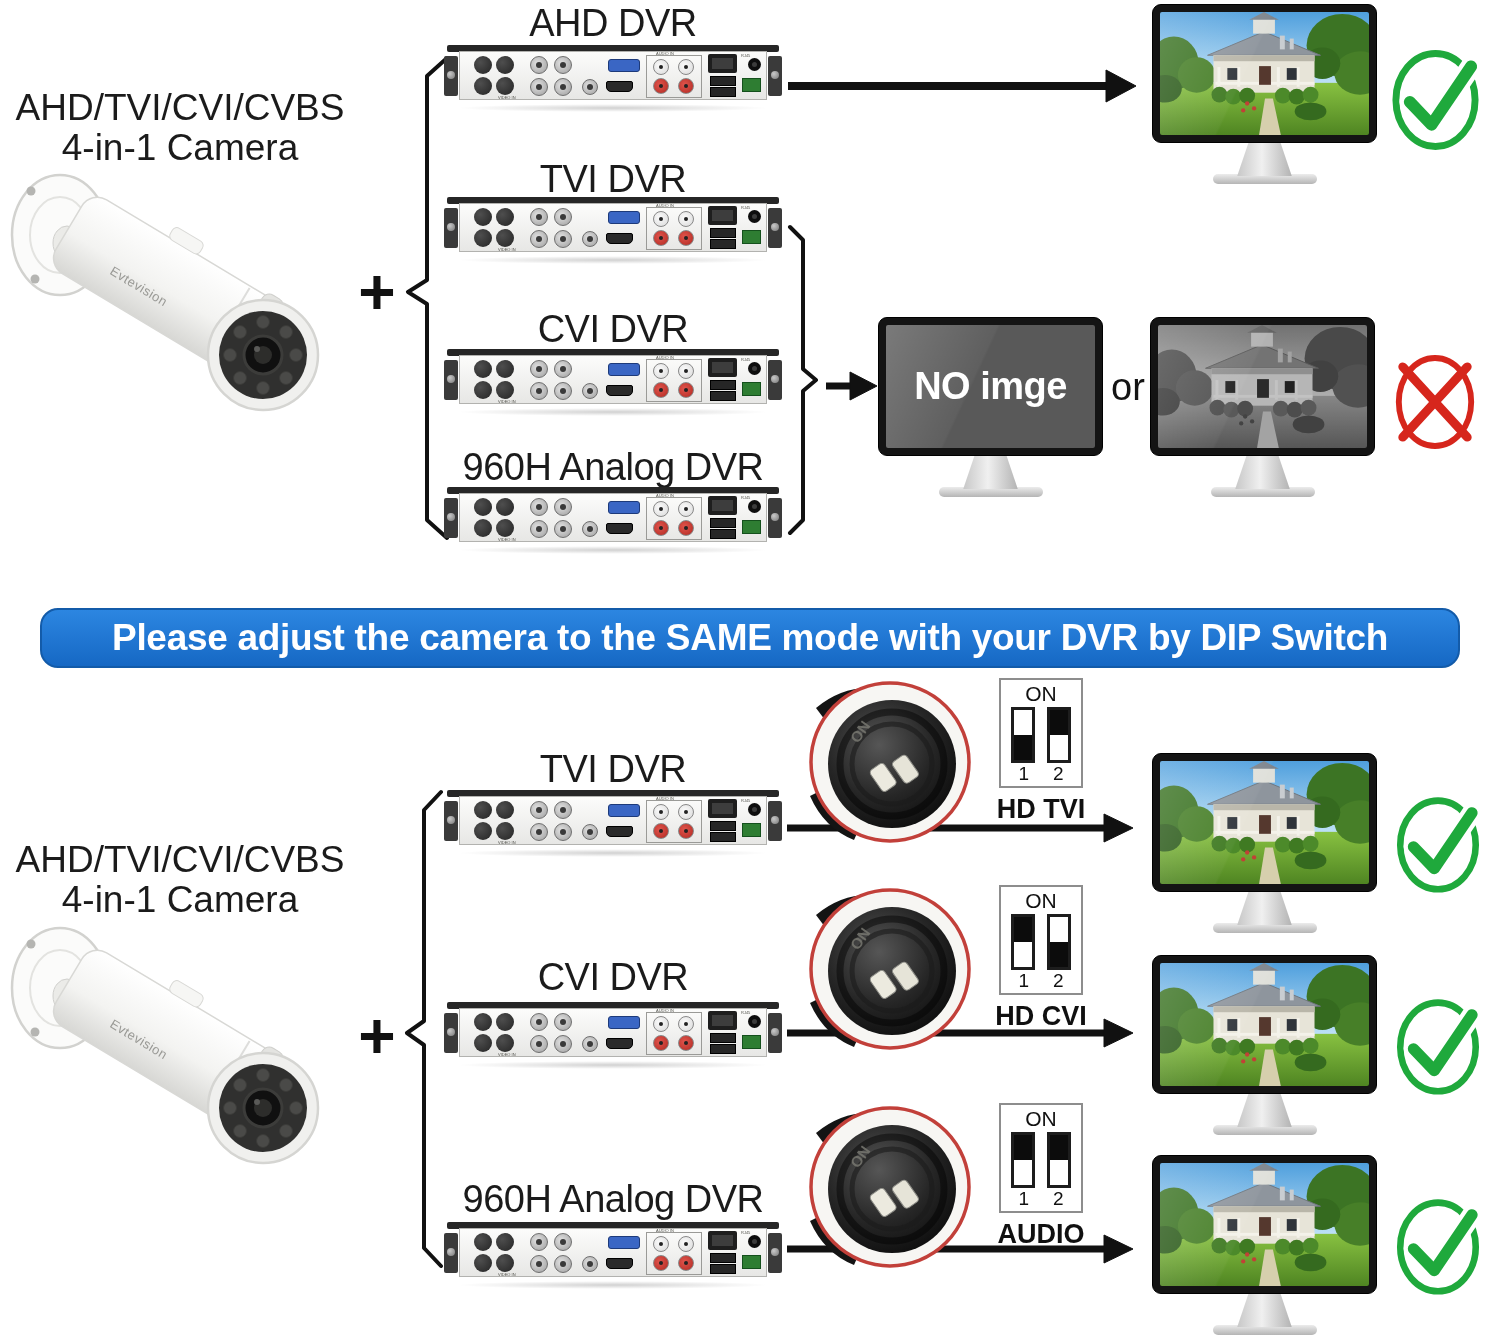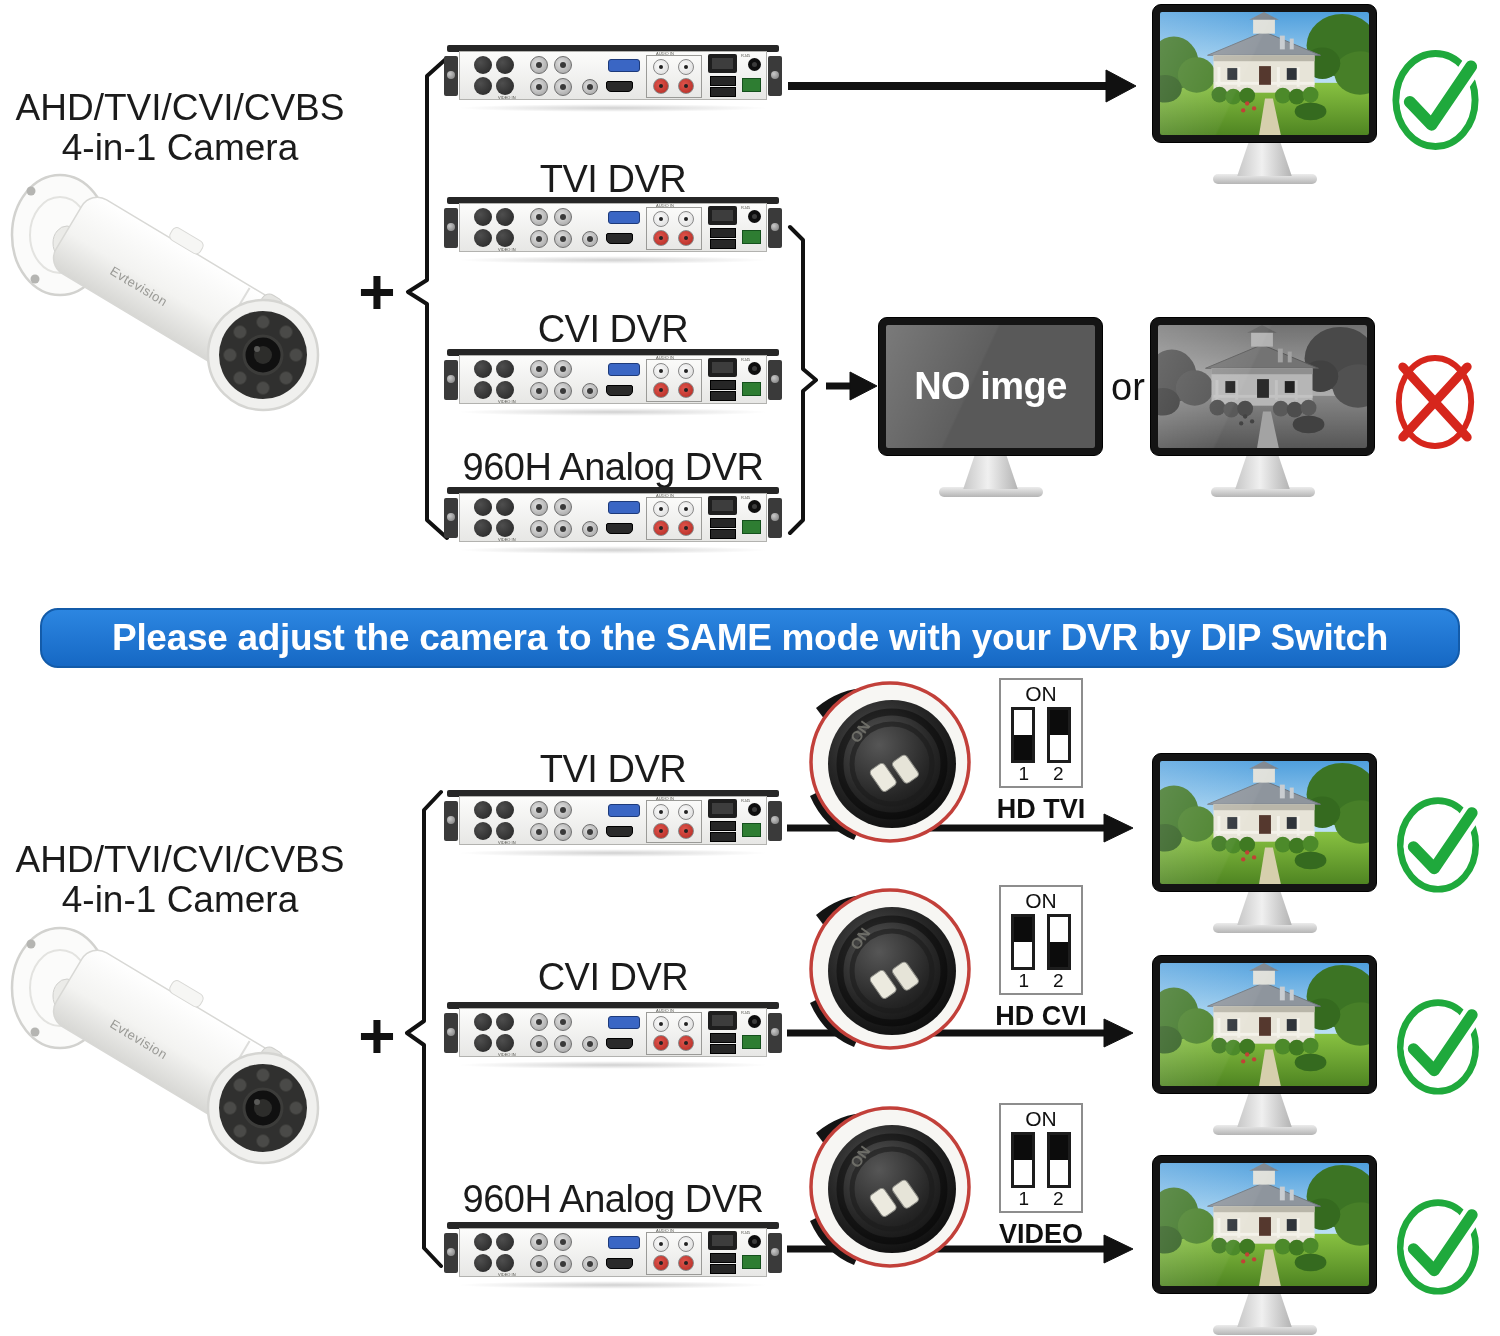--- a/index.html
+++ b/index.html
@@ -155,20 +155,21 @@
       <circle cx="258" cy="159" r="6.5"></circle>
           <circle cx="281" cy="169" r="6.5"></circle>
     </g>
     <circle cx="258" cy="192" r="19" fill="#101010" stroke="#3c3c3a" stroke-width="3"></circle>
     <circle cx="258" cy="192" r="9" fill="#2d2d2b"></circle>
     <circle cx="252" cy="186" r="3" fill="#5a5a58"></circle>
   </svg>
 </div>
   <div class="plus" style="left:342px;top:250px">+</div>
 
+  <div class="dvr-label" style="left:443px;top:2px">AHD DVR</div>
   <div class="dvr" style="left:443px;top:45px">
   <div class="top-strip"></div>
   <div class="ear l"></div>
   <div class="ear r"></div>
   <div class="panel">
     <div class="cap" style="left:14px;top:4px"></div>
     <div class="cap" style="left:36px;top:4px"></div>
     <div class="cap" style="left:14px;top:25px"></div>
     <div class="cap" style="left:36px;top:25px"></div>
     <div class="bnc" style="left:70px;top:4px"></div>
@@ -697,21 +698,21 @@
             </div>
             <div class="slot">
               <div class="knob on"></div>
             </div>
           </div>
       <div class="dip-pins">
             <span>1</span>
             <span>2</span>
           </div>
     </div>
-    <div class="dip-mode">VIDEO</div>
+    <div class="dip-mode">AUDIO</div>
   </div>
 </div>
 
   <div class="monitor" style="left:1152px;top:753px">
   <div class="m-frame">
     <div class="m-screen">
       <svg class="scene-house" viewBox="0 0 211 125" preserveAspectRatio="none">
         <defs>
           <linearGradient id="skyG" x1="0" y1="0" x2="0" y2="1">
             <stop offset="0" stop-color="#4f9fdd"></stop>

